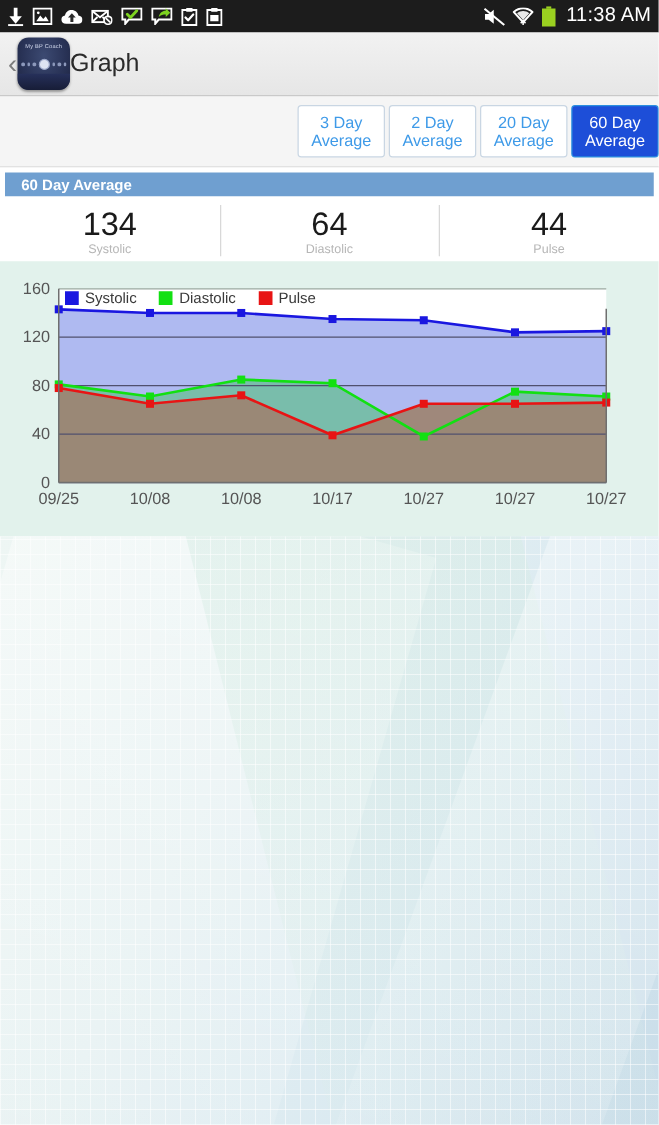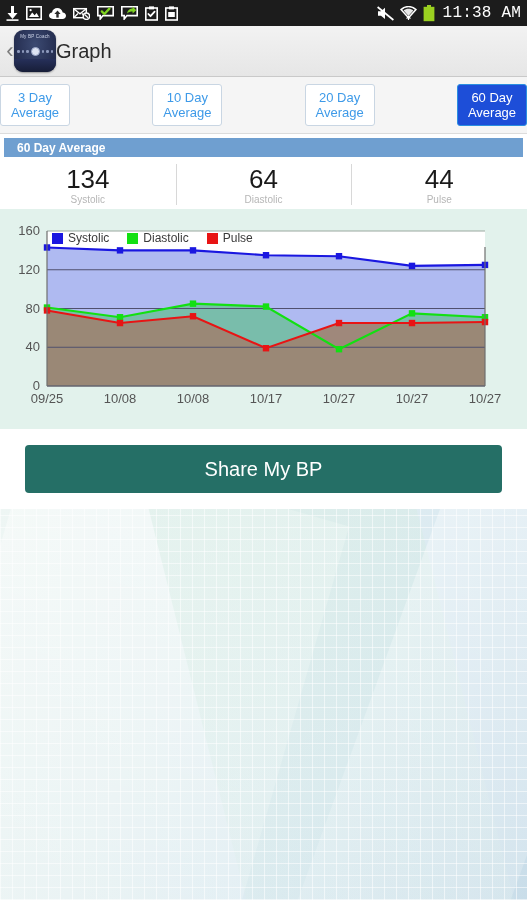--- a/index.html
+++ b/index.html
@@ -16,21 +16,21 @@
     background:#1c1c1c;
     display:flex; align-items:center;
     padding:0 6px;
     color:#ffffff;
   }
   #statusbar .sb-left{ display:flex; align-items:center; gap:7px; flex:1; }
   #statusbar .sb-right{ display:flex; align-items:center; gap:6px; }
   .sb-ico{ display:block; }
   #clock{
     font-size:16px; letter-spacing:.2px; color:#fff;
-    font-family:Liberation Mono, monospace; padding-left:2px;
+    font-family:Liberation Sans, sans-serif; padding-left:2px;
   }
 
   
   #actionbar{
     height:51px; width:100%;
     background:linear-gradient(#f2f2f2,#e6e6e6);
     border-bottom:1px solid #c9c9c9;
     display:flex; align-items:center;
     position:relative;
   }
@@ -71,21 +71,21 @@
   #ab-title{
     font-size:20px; color:#2b2b2b; 
     font-weight:400;
   }
 
   
   #tabbar{
     background:#f5f5f5;
     border-bottom:1px solid #dcdcdc;
     height:57px;
-    display:flex; align-items:center; justify-content:space-between;
+    display:flex; align-items:center; justify-content:flex-end;
     gap:3px;
   }
   .tab{
     width:70px; height:42px;
     border:1px solid #c9d6e3;
     border-radius:3px;
     background:#ffffff;
     color:#3e9ae8;
     font-size:13px; line-height:15px;
     display:flex; flex-direction:column;
@@ -266,21 +266,21 @@
     </div>
     <div id="ab-title">Graph</div>
   </div>
 
   <div id="tabbar">
     <div class="tab">
       <span>3 Day</span>
       <span>Average</span>
     </div>
     <div class="tab">
-      <span>10 Day</span>
+      <span>2 Day</span>
       <span>Average</span>
     </div>
     <div class="tab">
       <span>20 Day</span>
       <span>Average</span>
     </div>
     <div class="tab active">
       <span>60 Day</span>
       <span>Average</span>
     </div>
@@ -364,23 +364,20 @@
         <span class="leg-sw" style="background: rgb(18, 224, 18);"></span>
         <span>Diastolic</span>
       </div>
       <div class="leg-item">
         <span class="leg-sw" style="background: rgb(232, 20, 20);"></span>
         <span>Pulse</span>
       </div>
     </div>
   </div>
 
-  <div id="share-wrap">
-    <button id="share-btn" style="background: rgb(37, 111, 102);">Share My BP</button>
-  </div>
 
   <div id="bg-fill">
     <div class="shard s1"></div>
     <div class="shard s2"></div>
     <div class="shard s3"></div>
     <div class="grid"></div>
   </div>
 
 </div>
 

